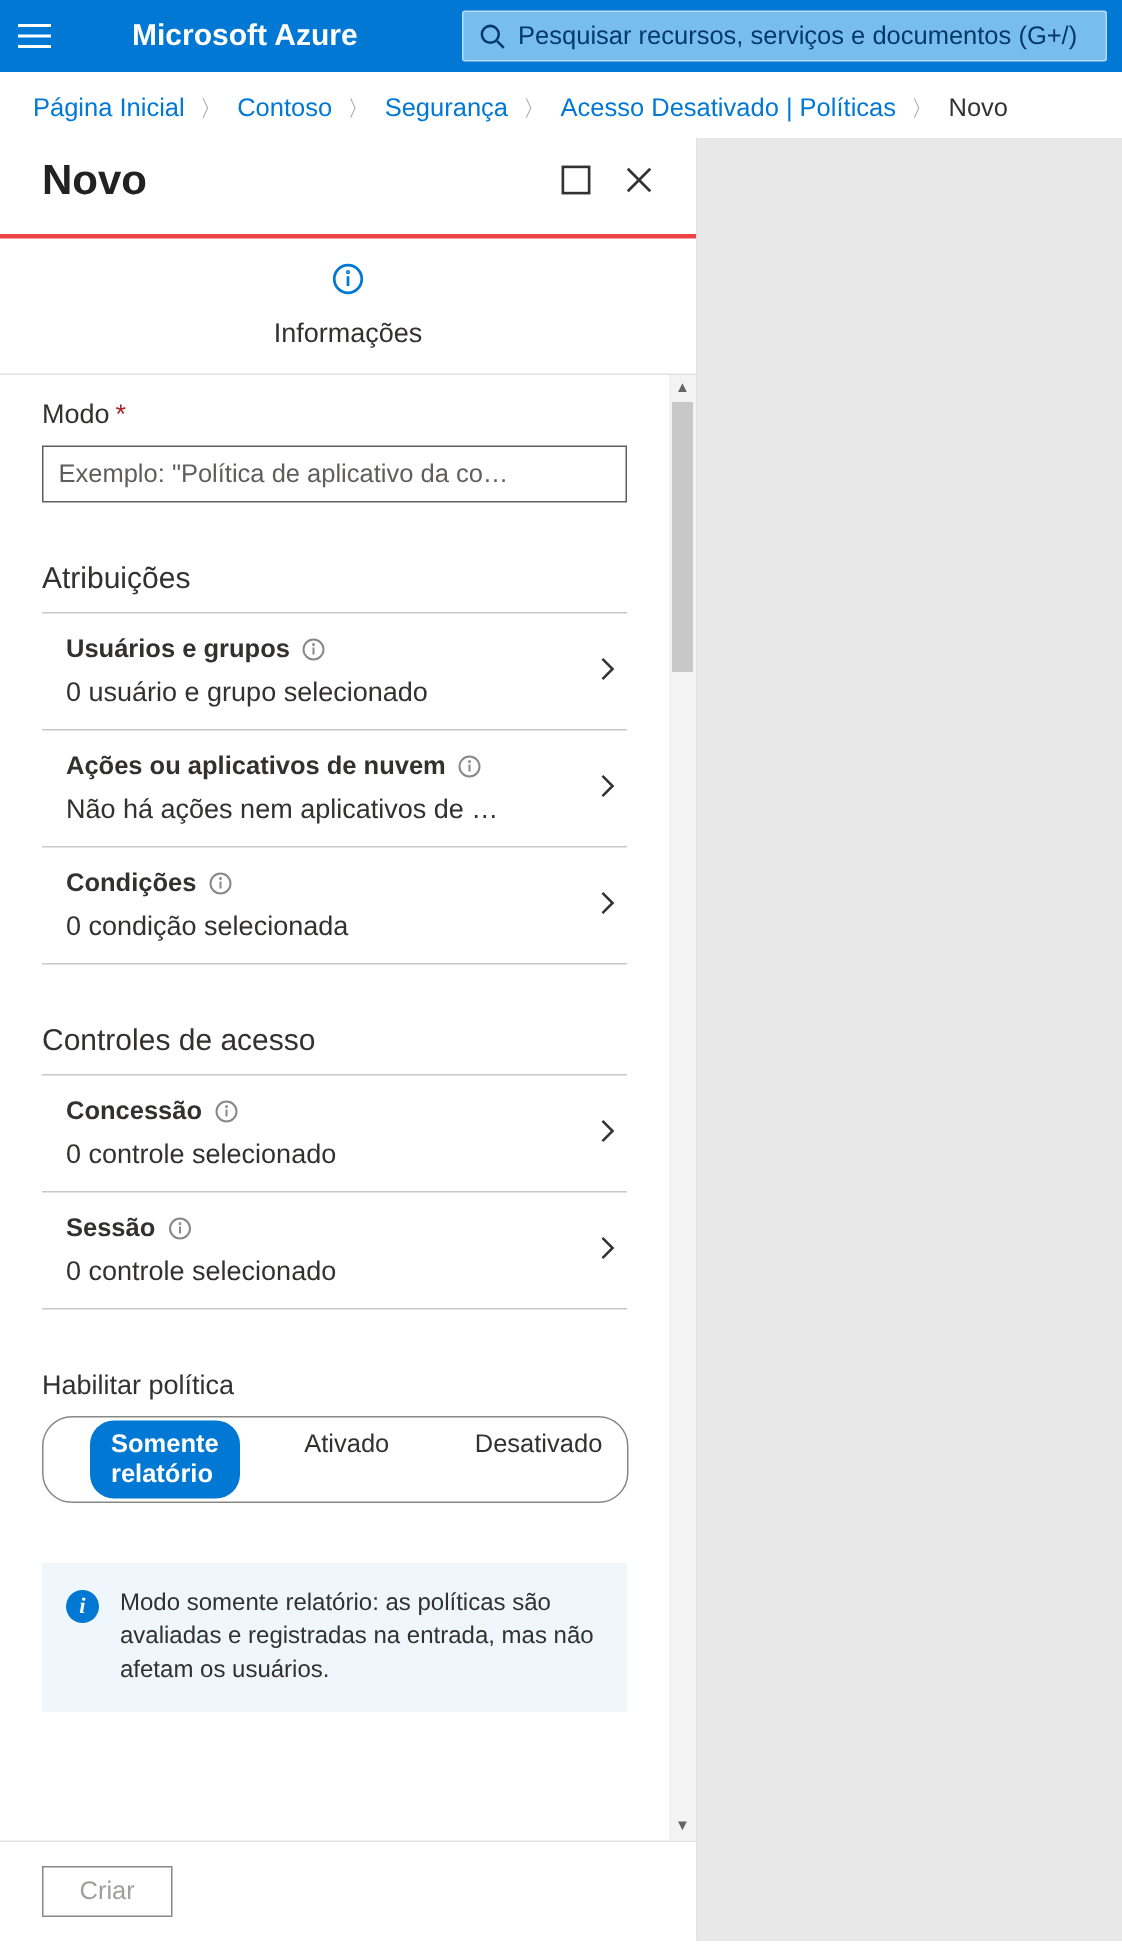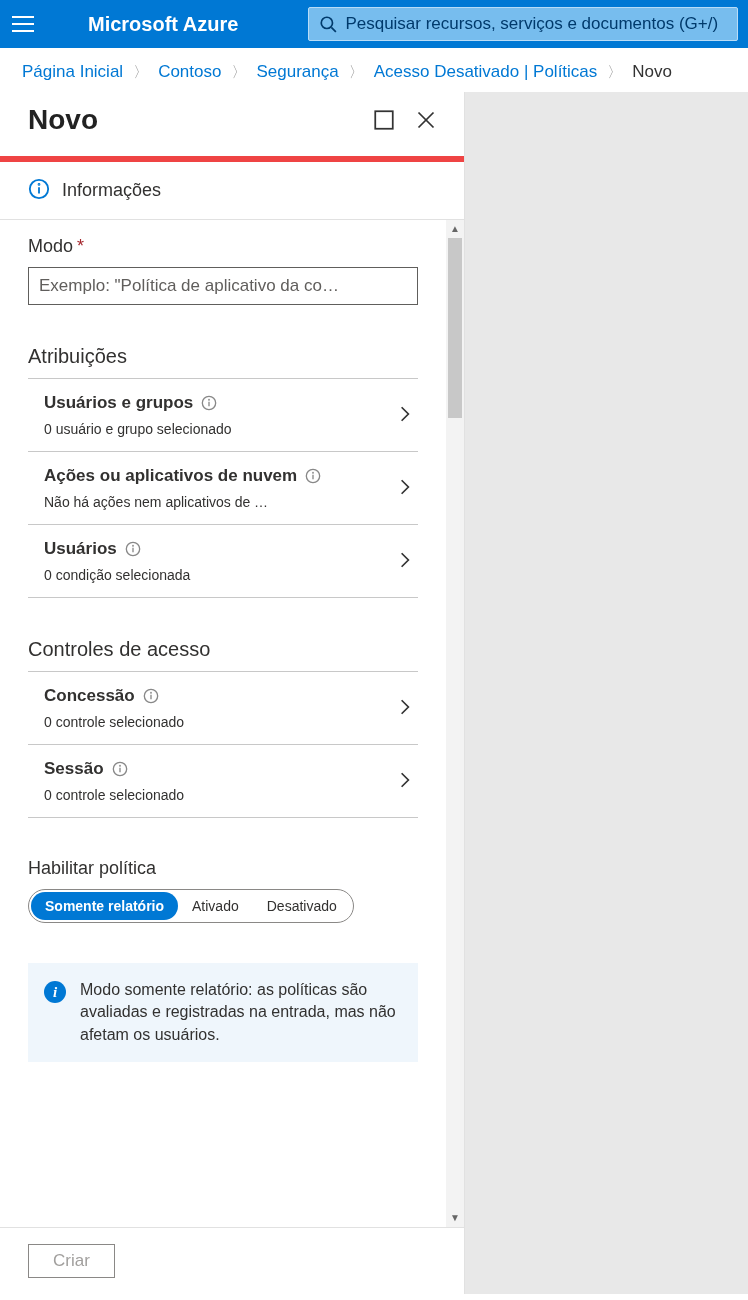--- a/index.html
+++ b/index.html
@@ -111,21 +111,22 @@
     }
     .panel-actions { display: flex; gap: 22px; }
     .icon-btn { cursor: pointer; display: flex; align-items: center; justify-content: center; }
     
     .info-bar {
       display: flex;
       align-items: center;
       gap: 12px;
       padding: 16px 28px;
       border-bottom: 1px solid #e1e1e1;
-      border-top: 6px solid #ef4444;
+      border-top: 3px solid #ef4444;
+      flex-direction: column;
     }
     .info-bar .label { font-size: 18px; color: #323130; }
     
     .scroll-area {
       flex: 1;
       overflow-y: auto;
       position: relative;
       padding: 0 28px 20px;
     }
     .outer-scroll-wrap {
@@ -198,21 +199,21 @@
     .list-item .text-col { flex: 1; min-width: 0; }
     .item-title {
       font-size: 17px;
       font-weight: 600;
       color: #323130;
       display: flex;
       align-items: center;
       gap: 8px;
     }
     .item-sub {
-      font-size: 14px;
+      font-size: 18px;
       color: #323130;
       margin-top: 8px;
       white-space: nowrap;
       overflow: hidden;
       text-overflow: ellipsis;
     }
     .chevron { flex-shrink: 0; padding-right: 4px; }
     .info-circle { flex-shrink: 0; display: inline-flex; }
     
     .enable-title { font-size: 18px; margin-top: 40px; }
@@ -220,24 +221,25 @@
       display: inline-flex;
       border: 1px solid #8a8886;
       border-radius: 20px;
       margin-top: 10px;
       overflow: hidden;
       padding: 2px;
       gap: 0;
     }
     .seg-btn {
       padding: 6px 14px;
-      font-size: 14px;
+      font-size: 17px;
       cursor: pointer;
       border-radius: 16px;
       color: #323130;
+      margin-left: 29px;
     }
     .seg-btn.active {
       background: #0078d4;
       color: #fff;
       font-weight: 600;
     }
     
     .notice {
       background: #eff6fc;
       padding: 16px;
@@ -392,21 +394,21 @@
           <span class="chevron">
             <svg width="18" height="18" viewBox="0 0 16 16" fill="none" stroke="#333" stroke-width="1.5">
                 <polyline points="5,2 11,8 5,14"></polyline>
               </svg>
           </span>
         </div>
 
         <div class="list-item">
           <div class="text-col">
             <div class="item-title">
-              <span>Usuários</span>
+              <span>Condições</span>
               <span class="info-circle">
                 <svg width="16" height="16" viewBox="0 0 24 24" fill="none" stroke="#888" stroke-width="2">
                     <circle cx="12" cy="12" r="10"></circle>
                     <line x1="12" y1="10" x2="12" y2="17"></line>
                     <circle cx="12" cy="7" r="0.5" fill="#888"></circle>
                   </svg>
               </span>
             </div>
             <div class="item-sub">0 condição selecionada</div>
           </div>

